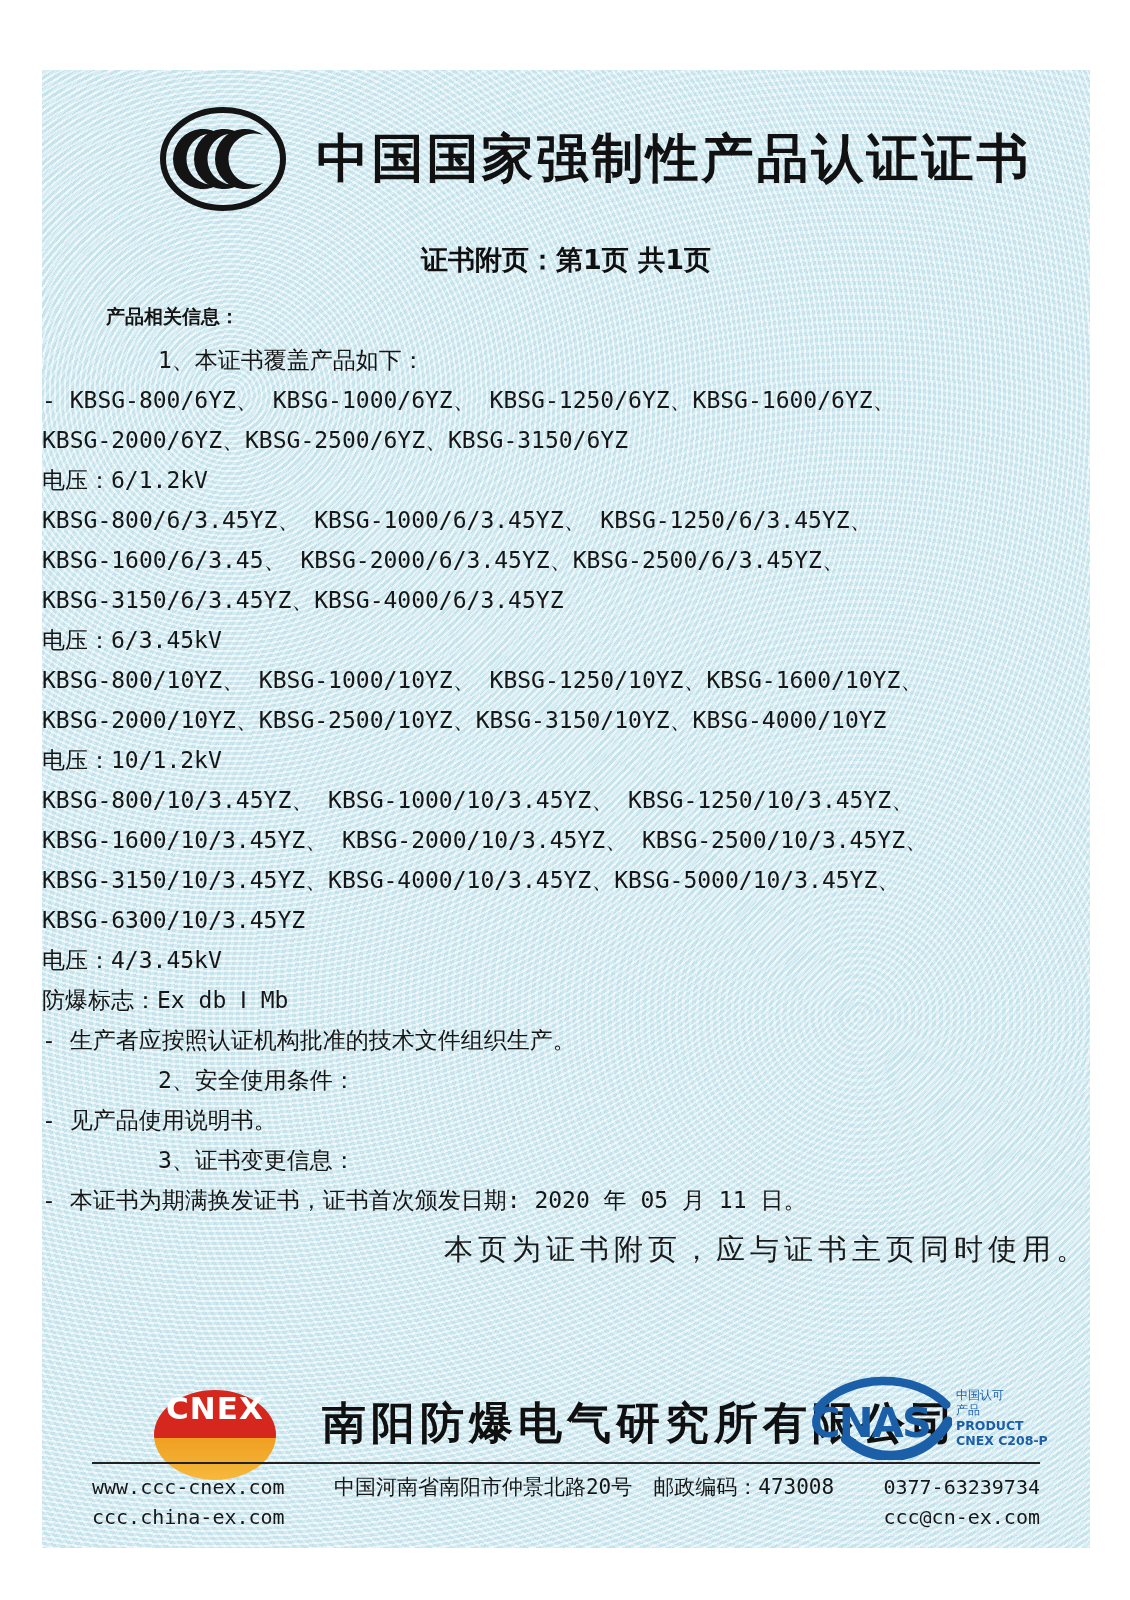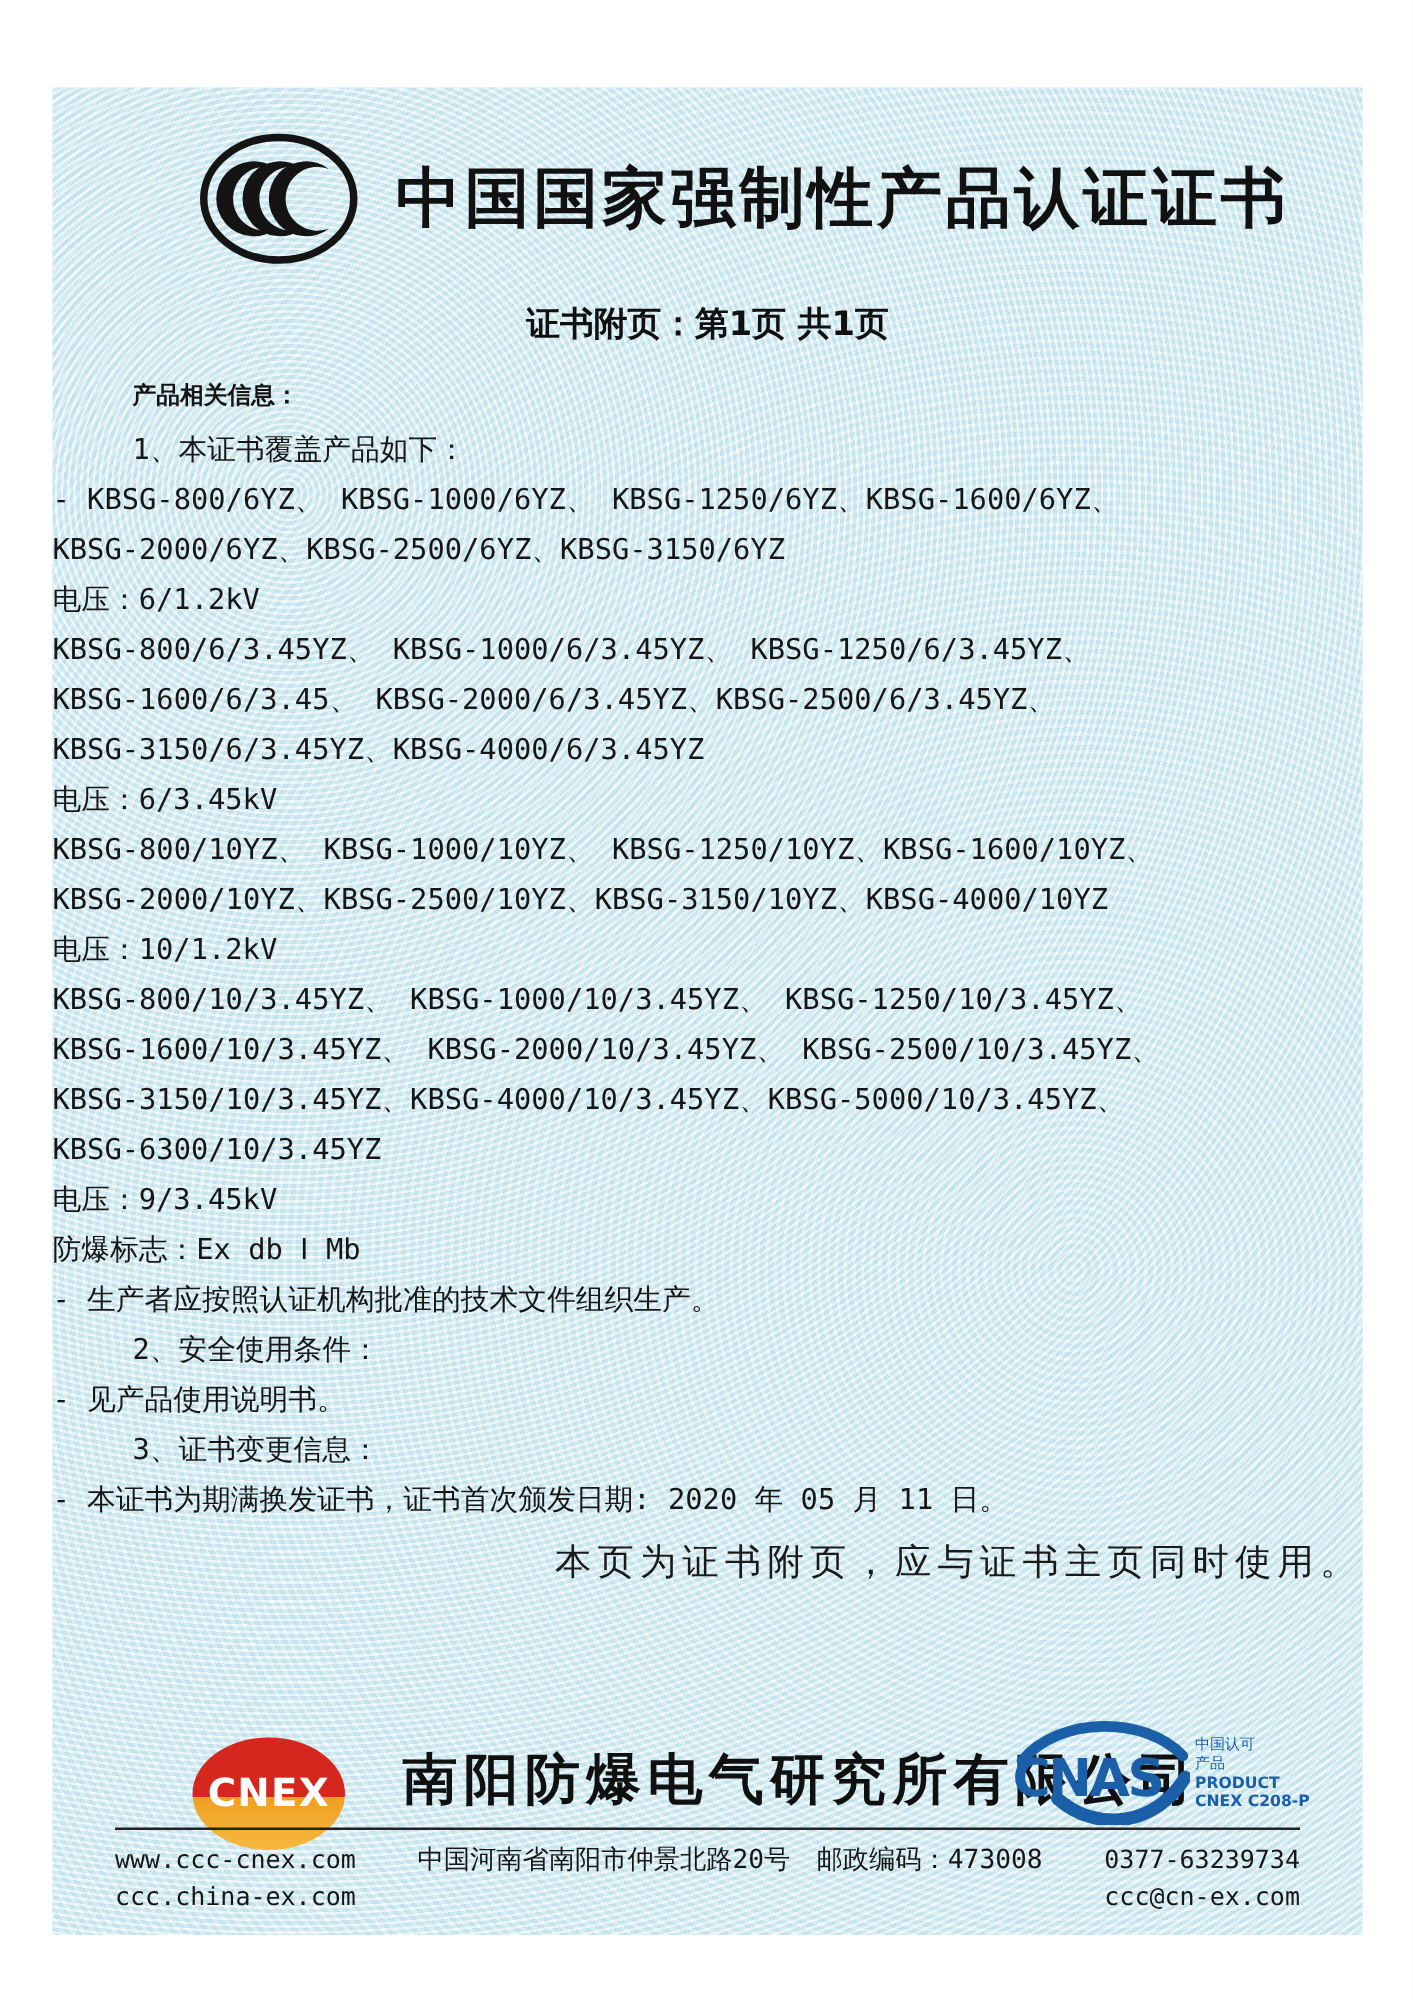--- a/index.html
+++ b/index.html
@@ -24,32 +24,32 @@
 
   
   .cert-lines { text-align:center; margin-top:28px; font-family:"DejaVu Sans", sans-serif; }
   .cert-line { font-size:27px; font-weight:bold; line-height:40px; color:#101010; }
 
   
   .content { margin-top:14px; font-family:"DejaVu Sans Mono", "Liberation Mono", monospace; }
   .section-heading { padding-left:64px; font-size:19px; font-weight:bold; line-height:46px;
                      font-family:Liberation Serif, serif; }
   .line { font-size:23px; line-height:40px; white-space:pre; color:#161616; }
-  .indent-1 { padding-left:64px; }
+  .indent-1 { padding-left:116px; }
   .indent-2 { }
 
   .page-note { text-align:right; font-size:29px; letter-spacing:5px; margin-top:10px;
                font-family:"Liberation Serif", serif; color:#1a1a1a; }
 
   
   .logos-row { position:absolute; left:0; top:1292px; width:100%; height:118px; }
   .cnex-logo { position:absolute; left:112px; top:28px; width:122px; height:90px;
                border-radius:50%;
                background:linear-gradient(180deg,#d5271d 0%, #d5271d 53%, #ef9f22 53%, #f6b93c 100%);
-               display:flex; align-items:center; justify-content:center; }
+               display:flex; align-items:flex-start; justify-content:center; }
   .cnex-logo span { color:#ffffff; font-weight:bold; font-size:31px; letter-spacing:1px;
                     font-family:"DejaVu Sans", sans-serif; }
   .company-name { position:absolute; left:280px; right:300px; top:32px; text-align:center;
                   font-size:44px; font-weight:600; letter-spacing:5px; color:#101010;
                   font-family:"DejaVu Sans", sans-serif; white-space:nowrap; }
   .cnas-block { position:absolute; right:34px; top:0; width:246px; height:112px; display:flex; align-items:center; }
   .cnas-logo { width:142px; height:84px; flex:0 0 auto; }
   .cnas-text { margin-left:4px; color:#1b5fa8; font-family:"DejaVu Sans", sans-serif; line-height:15px; }
   .cnas-text .zh { font-size:12px; }
   .cnas-text .en { font-size:12.5px; font-weight:bold; }
@@ -95,21 +95,21 @@
         <div class="line indent-2">KBSG-1600/6/3.45、 KBSG-2000/6/3.45YZ、KBSG-2500/6/3.45YZ、</div>
         <div class="line indent-2">KBSG-3150/6/3.45YZ、KBSG-4000/6/3.45YZ</div>
         <div class="line indent-2">电压：6/3.45kV</div>
         <div class="line indent-2">KBSG-800/10YZ、 KBSG-1000/10YZ、 KBSG-1250/10YZ、KBSG-1600/10YZ、</div>
         <div class="line indent-2">KBSG-2000/10YZ、KBSG-2500/10YZ、KBSG-3150/10YZ、KBSG-4000/10YZ</div>
         <div class="line indent-2">电压：10/1.2kV</div>
         <div class="line indent-2">KBSG-800/10/3.45YZ、 KBSG-1000/10/3.45YZ、 KBSG-1250/10/3.45YZ、</div>
         <div class="line indent-2">KBSG-1600/10/3.45YZ、 KBSG-2000/10/3.45YZ、 KBSG-2500/10/3.45YZ、</div>
         <div class="line indent-2">KBSG-3150/10/3.45YZ、KBSG-4000/10/3.45YZ、KBSG-5000/10/3.45YZ、</div>
         <div class="line indent-2">KBSG-6300/10/3.45YZ</div>
-        <div class="line indent-2">电压：9/3.45kV</div>
+        <div class="line indent-2">电压：4/3.45kV</div>
         <div class="line indent-2">防爆标志：Ex db Ⅰ Mb</div>
         <div class="line indent-2">- 生产者应按照认证机构批准的技术文件组织生产。</div>
         <div class="line indent-1">2、安全使用条件：</div>
         <div class="line indent-2">- 见产品使用说明书。</div>
         <div class="line indent-1">3、证书变更信息：</div>
         <div class="line indent-2">- 本证书为期满换发证书，证书首次颁发日期: 2020 年 05 月 11 日。</div>
       </div>
     <div class="page-note">本页为证书附页，应与证书主页同时使用。</div>
   </div>
 

